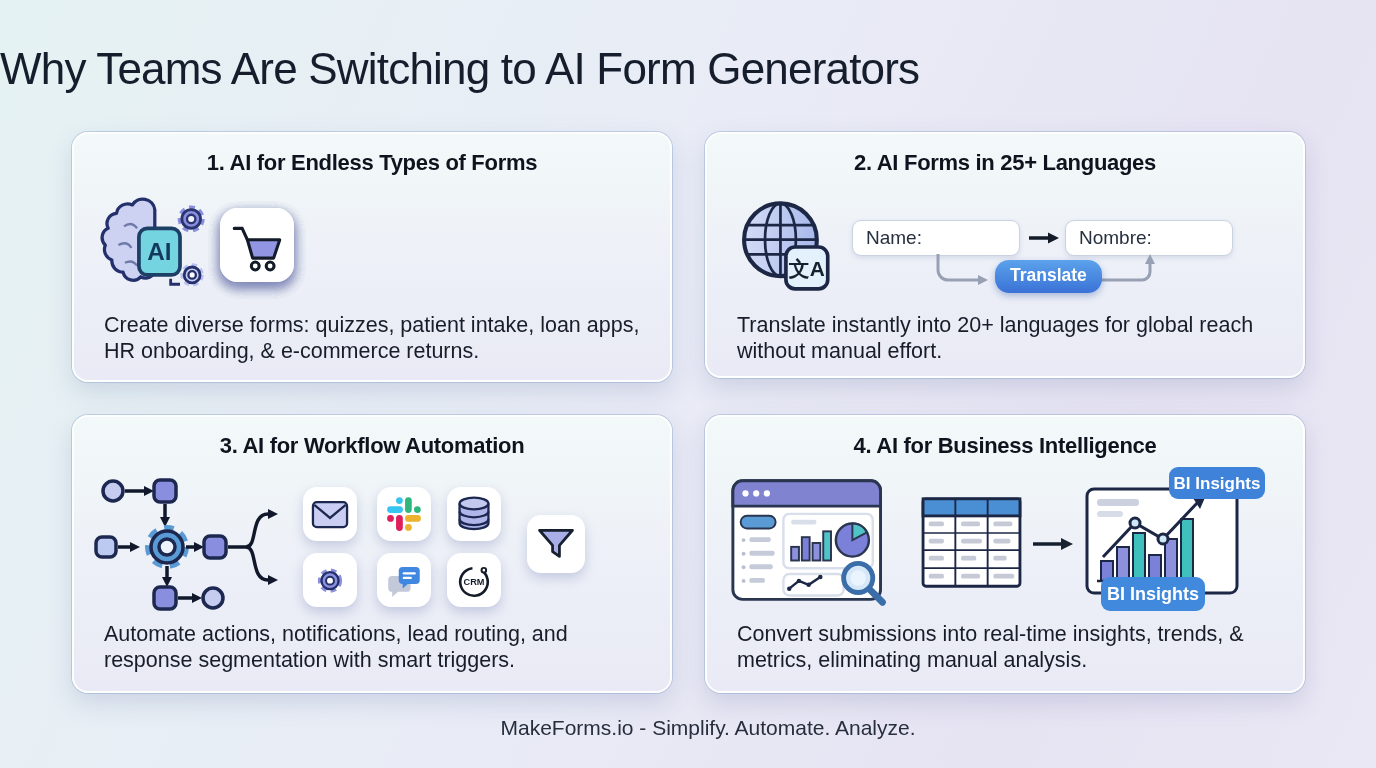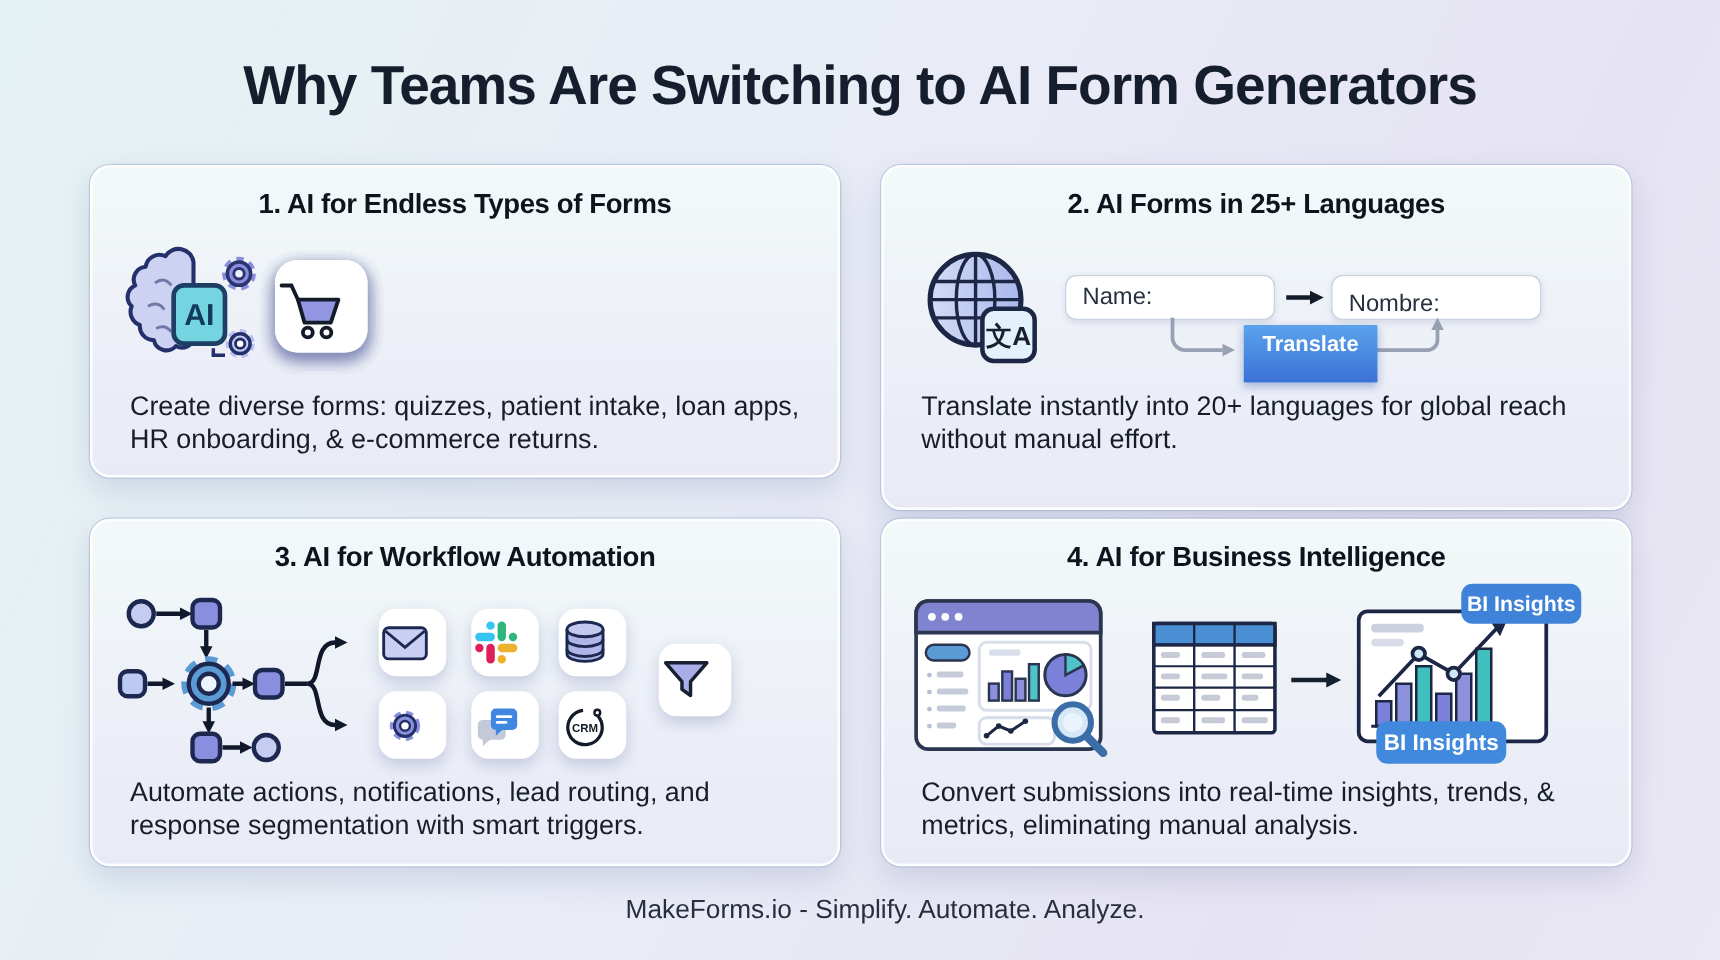--- a/index.html
+++ b/index.html
@@ -5,52 +5,52 @@
   * { margin:0; padding:0; box-sizing:border-box; }
   html,body { width:1376px; height:768px; overflow:hidden; }
   body {
     font-family:"Liberation Sans","DejaVu Sans",sans-serif;
     background:linear-gradient(115deg,#e5f2f3 0%,#e9ecf6 45%,#e6e3f2 78%,#ebe8f5 100%);
     color:#171d29;
   }
   .canvas { position:relative; width:1376px; height:768px; }
   .page-title {
     position:absolute; top:44px; left:0; width:100%;
-    text-align:center; font-size:44px; font-weight:700; letter-spacing:-0.8px;
+    text-align:left; font-size:44px; font-weight:400; letter-spacing:-0.8px;
     color:#161e2d;
   }
   .card {
     position:absolute; width:600px; border-radius:16px;
     background:linear-gradient(180deg,#f3f9f9 0%,#eceff7 60%,#e9eaf5 100%);
     border:2px solid rgba(255,255,255,0.9);
     box-shadow:0 0 0 1px rgba(130,160,200,0.40), 0 10px 24px rgba(80,92,150,0.18);
   }
   .card-title {
     position:absolute; top:16px; left:0; width:100%; text-align:center;
     font-size:22px; font-weight:700; color:#0e131d; letter-spacing:-0.3px;
   }
   .card-body {
     position:absolute; left:30px; right:18px;
     font-size:21.5px; line-height:1.22; color:#171d29; font-weight:500;
   }
   .tile {
-    position:absolute; background:#ffffff; display:flex; align-items:center; 
+    position:absolute; background:#ffffff; display:flex; align-items:center; justify-content:center;
     box-shadow:0 5px 12px rgba(104,114,168,0.30);
   }
   .tile.big { width:74px; height:74px; border-radius:18px; }
   .tile.small { width:54px; height:54px; border-radius:14px; }
   .tile-row { position:absolute; display:flex; gap:14px; }
   .field {
     position:absolute; height:36px; background:#ffffff; border:1.5px solid #c9d2df;
     border-radius:9px; box-shadow:0 2px 5px rgba(104,114,168,0.18);
     display:flex; align-items:center; padding-left:13px;
     font-size:19px; color:#27303f; font-weight:500;
   }
   .translate-btn {
-    position:absolute; padding:5px 15px 20px; border-radius:1px;
+    position:absolute; padding:5px 15px 7px; border-radius:14px;
     background:linear-gradient(180deg,#5ba2eb,#3a72d6);
     color:#ffffff; font-size:17.5px; font-weight:700;
     box-shadow:0 3px 7px rgba(40,80,160,0.35); border:none; cursor:pointer;
   }
   .footer {
     position:absolute; top:716px; left:0; width:100%; text-align:center;
     font-size:21px; font-weight:500; color:#272e3e;padding-left:40px;
   }
   svg { display:block; }
   svg text { font-family:"Liberation Sans","DejaVu Sans",sans-serif; }
@@ -121,21 +121,21 @@
           <polygon points="21,26 58,26 51,47 27,47" fill="#9195e2" stroke="#141b28" stroke-width="3.5" stroke-linejoin="round"></polygon>
           <circle cx="30" cy="56" r="4.5" fill="#ffffff" stroke="#141b28" stroke-width="3.5"></circle>
           <circle cx="47" cy="56" r="4.5" fill="#ffffff" stroke="#141b28" stroke-width="3.5"></circle>
         </svg>
       </div>
     </div>
 
     <div class="card-body" style="top:178px;">Create diverse forms: quizzes, patient intake, loan apps, HR onboarding, &amp; e-commerce returns.</div>
   </div>
 
-  <div class="card" style="left:705px;top:132px;height:276px;">
+  <div class="card" style="left:705px;top:132px;height:246px;">
     <div class="card-title">2. AI Forms in 25+ Languages</div>
 
     <svg style="position:absolute;left:28px;top:62px;" width="100" height="102" viewBox="0 0 110 112">
       <defs>
         <linearGradient id="ggrad" x1="0" y1="0" x2="1" y2="0">
           <stop offset="0" stop-color="#d3dcf6"></stop>
             <stop offset="1" stop-color="#a9b8ec"></stop>
         </linearGradient>
       </defs>
       <circle cx="50" cy="48" r="40" fill="url(#ggrad)" stroke="#1c2746" stroke-width="4.5"></circle>
@@ -147,21 +147,21 @@
 
     <div class="field" style="left:145px;top:86px;width:168px;">
       <span>Name:</span>
     </div>
 
     <svg style="position:absolute;left:320px;top:94px;" width="34" height="20" viewBox="0 0 34 20">
       <line x1="2" y1="10" x2="22" y2="10" stroke="#141b28" stroke-width="3.5"></line>
       <polygon points="32,10 21,4.5 21,15.5" fill="#141b28"></polygon>
     </svg>
 
-    <div class="field" style="left:358px;top:86px;width:168px;align-items:flex-end;">
+    <div class="field" style="left:358px;top:86px;width:168px;">
       <span>Nombre:</span>
     </div>
 
     <svg style="position:absolute;left:140px;top:120px;" width="420" height="56" viewBox="0 0 420 56">
       <path d="M91 0 v16 a10 10 0 0 0 10 10 h30" fill="none" stroke="#98a0b4" stroke-width="3"></path>
       <polygon points="141,26 131,21 131,31" fill="#98a0b4"></polygon>
       <path d="M238 26 h57 a8 8 0 0 0 8 -8 v-8" fill="none" stroke="#98a0b4" stroke-width="3"></path>
       <polygon points="303,0 298,10 308,10" fill="#98a0b4"></polygon>
     </svg>
 

